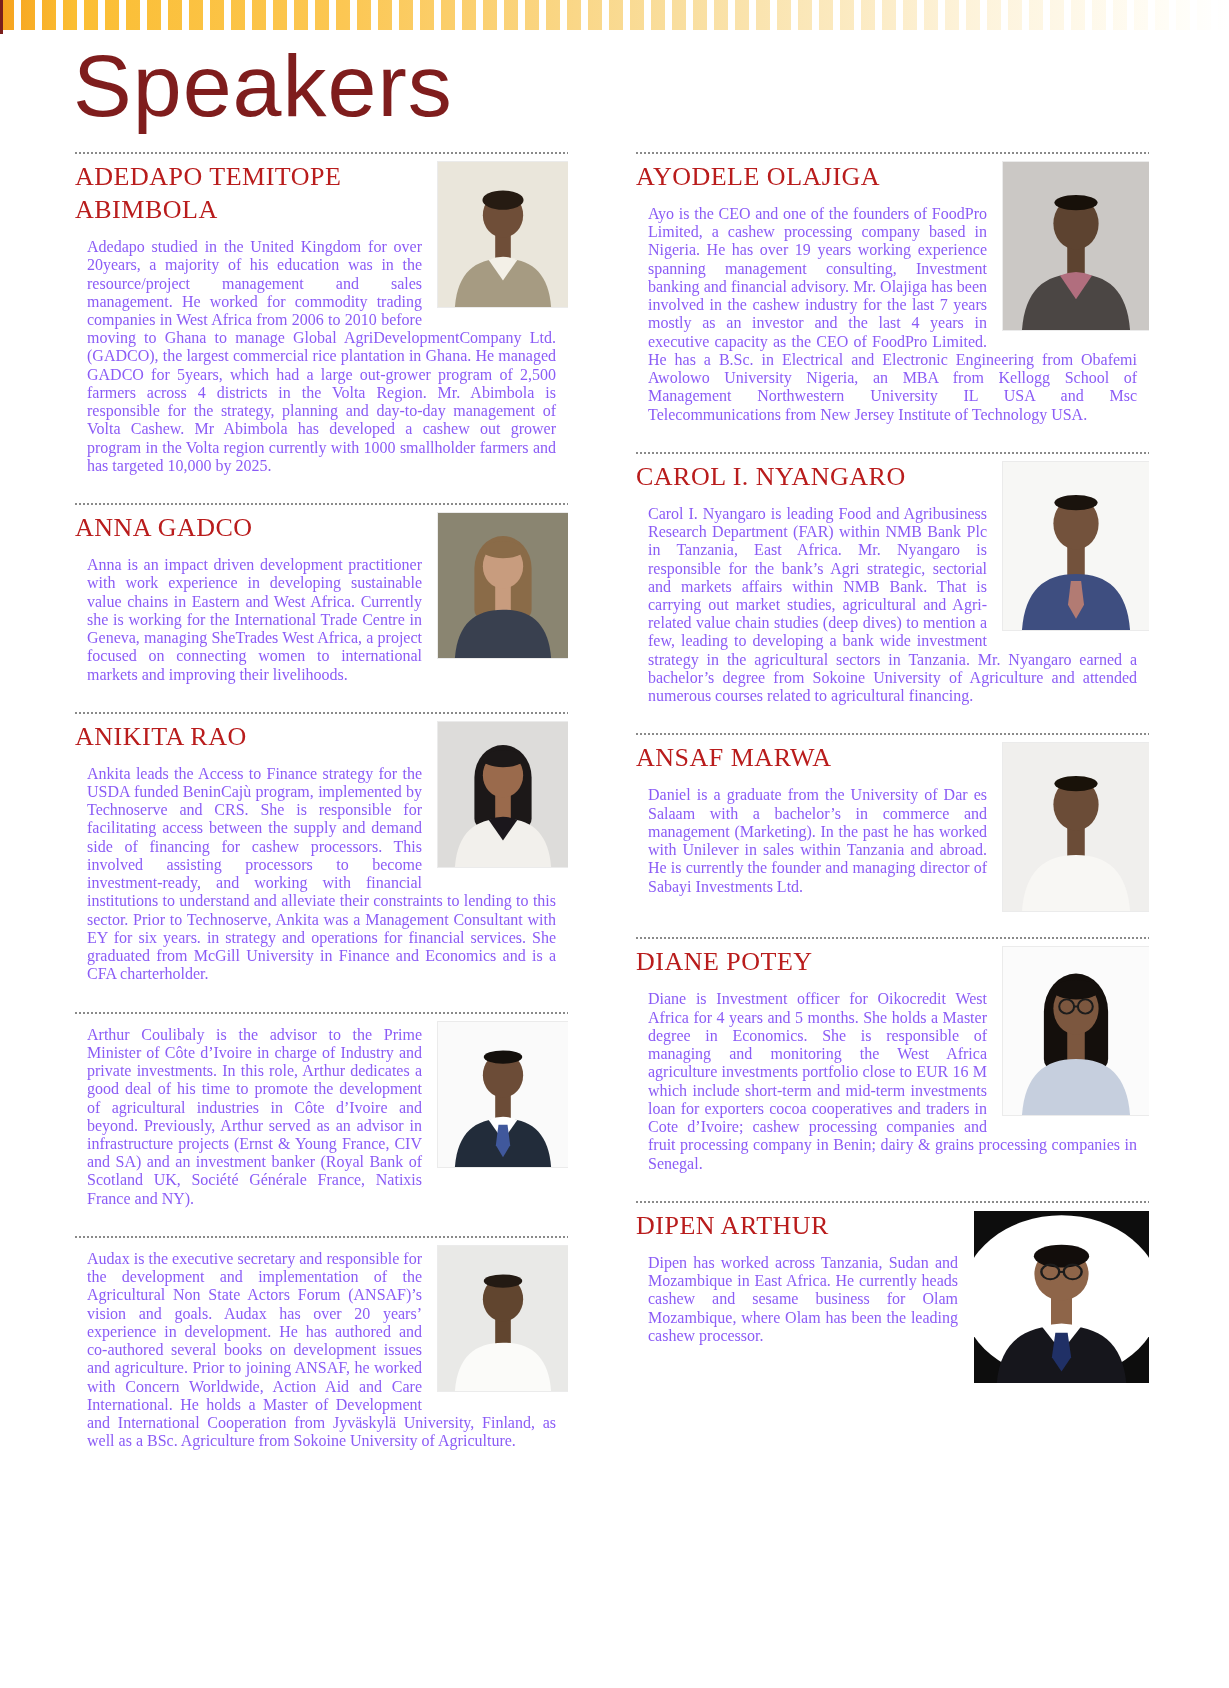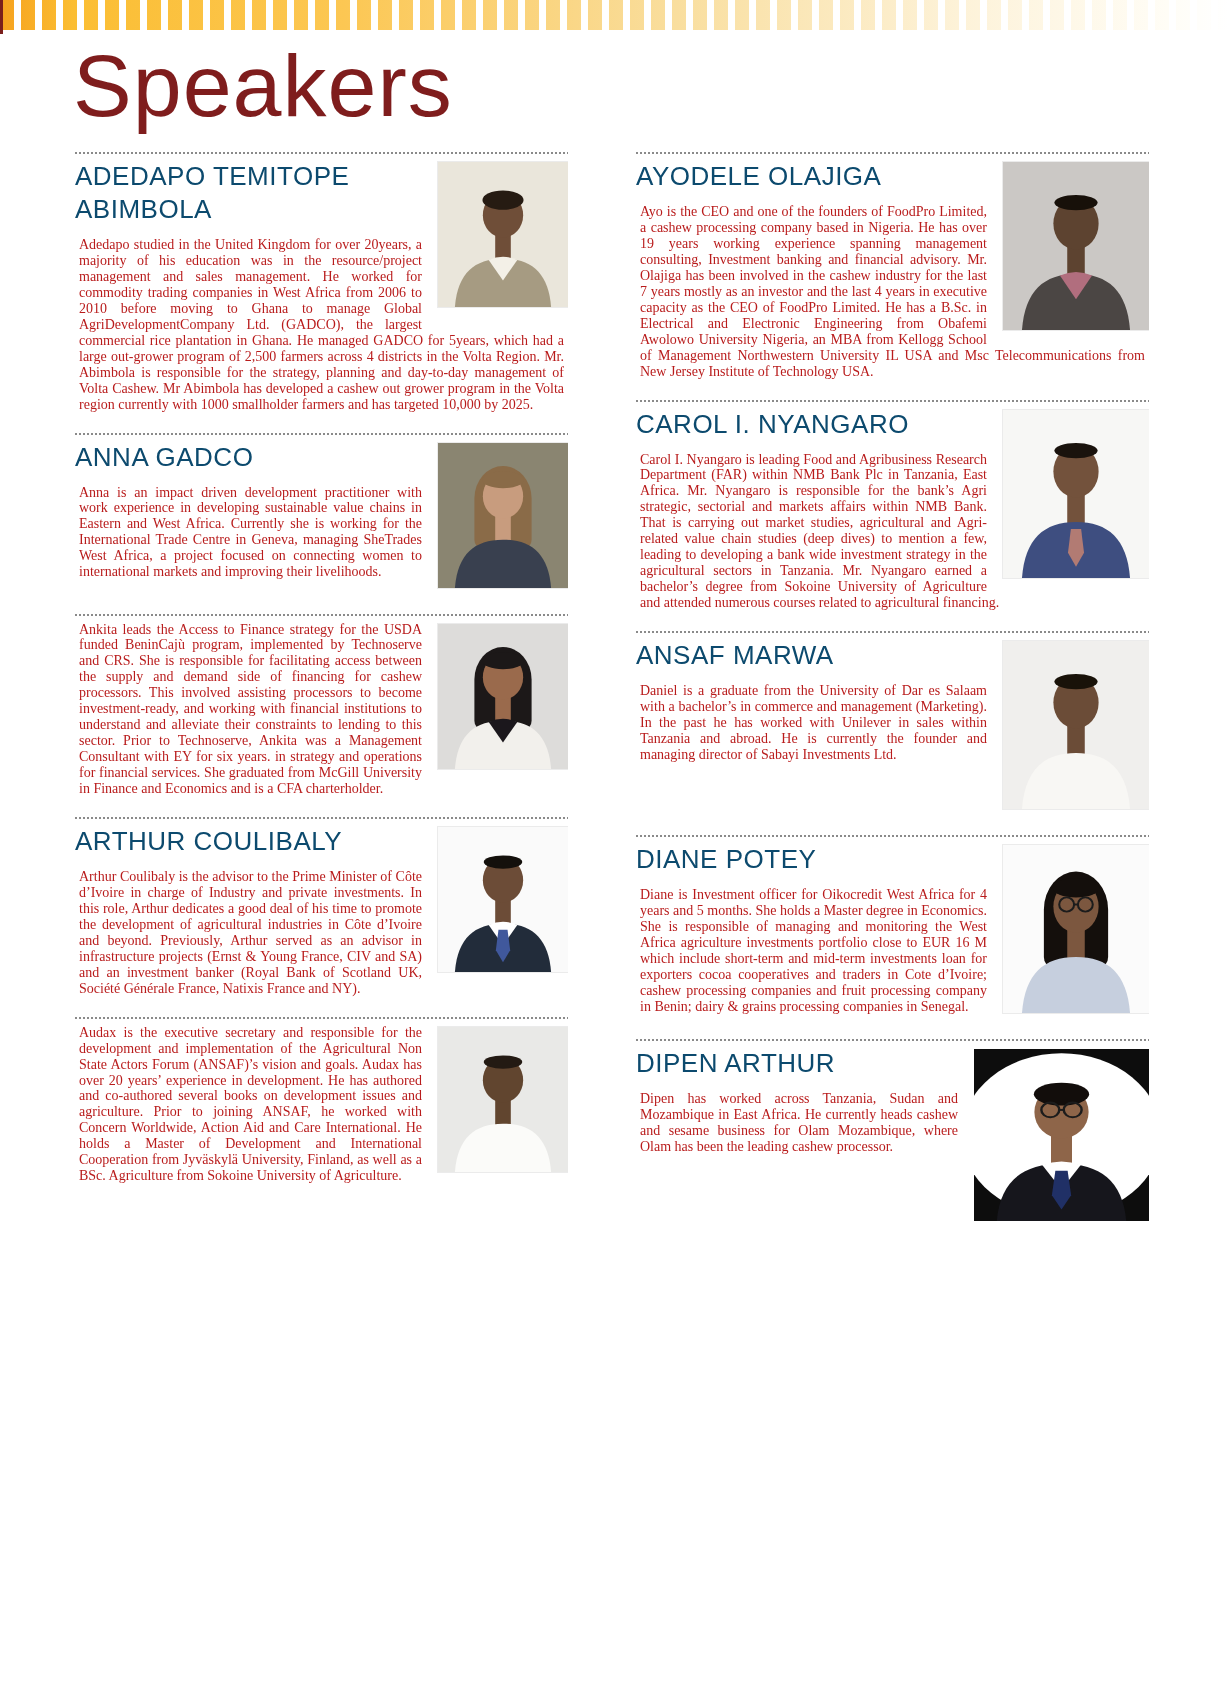--- a/index.html
+++ b/index.html
@@ -27,27 +27,27 @@
   .columns { display:flex; margin:22px 75px 0 75px; }
   .col-left  { width:493px; margin-right:68px; flex:none; }
   .col-right { width:513px; flex:none; }
 
   .speaker { overflow:hidden; margin-bottom:16px; }
   .rule {
     height:2px; margin-bottom:6px;
     background-image:repeating-linear-gradient(90deg,#8a8a8a 0 2px, transparent 2px 4px);
   }
   .name {
-    font-family:Liberation Sans, sans-serif; font-weight:400;
+    font-family:Liberation Serif, serif; font-weight:400;
     font-size:26px; line-height:1.27; letter-spacing:0.5px;
-    color:#0c4a6e; margin:0 0 11px 0;
+    color:#b91c1c; margin:0 0 11px 0;
   }
   .bio {
-    font-size:14px; line-height:1.14; margin:4px;
-    text-align:justify; color:#b91c1c;
+    font-size:16px; line-height:1.14; margin:12px;
+    text-align:justify; color:#8b5cf6;
   }
   .photo {
     float:right; margin:2px 0 10px 16px;
     width:130px; height:145px;
     box-shadow:0 0 0 1px rgba(0,0,0,0.08);
     background:#eee;
   }
   .col-right .photo { width:146px; height:168px; }
   .photo.circle { width:175px; height:172px; box-shadow:none; }
   .photo svg { display:block; }
@@ -103,37 +103,37 @@
             <svg viewBox="0 0 100 120" width="100%" height="100%" preserveAspectRatio="none">
               <rect width="100" height="120" fill="#DDDCDA"></rect>
               <path d="M28,46 a22,27 0 1,1 44,0 v34 q0,7 -7,7 h-30 q-7,0 -7,-7 z" fill="#1C1818"></path>
               <rect x="44" y="56" width="12" height="28" fill="#9A6A4C"></rect>
               <path d="M13,120 C15,92 28,80 50,80 C72,80 85,92 87,120 Z" fill="#F2F0EC"></path>
               <path d="M39,81 L50,98 L61,81 Q50,76 39,81 Z" fill="#1B171C"></path>
               <ellipse cx="50" cy="44" rx="15.5" ry="18.5" fill="#9A6A4C"></ellipse>
               <ellipse cx="50" cy="30.5" rx="16" ry="7" fill="#1C1818"></ellipse>
             </svg>
           </div>
+        <h2 class="name">ANIKITA RAO</h2>
         <p class="bio">Ankita leads the Access to Finance strategy for the USDA funded BeninCajù program, implemented by Technoserve and CRS. She is responsible for facilitating access between the supply and demand side of financing for cashew processors. This involved assisting processors to become investment-ready, and working with financial institutions to understand and alleviate their constraints to lending to this sector. Prior to Technoserve, Ankita was a Management Consultant with EY for six years. in strategy and operations for financial services. She graduated from McGill University in Finance and Economics and is a CFA charterholder.</p>
       </section>
 
       <section class="speaker">
         <div class="rule"></div>
         <div class="photo">
             <svg viewBox="0 0 100 120" width="100%" height="100%" preserveAspectRatio="none">
               <rect width="100" height="120" fill="#FAFAFA"></rect>
               <rect x="44" y="56" width="12" height="28" fill="#6C4C37"></rect>
               <path d="M13,120 C15,92 28,80 50,80 C72,80 85,92 87,120 Z" fill="#222C3A"></path>
               <path d="M39,81 L50,98 L61,81 Q50,76 39,81 Z" fill="#FFFFFF"></path>
               <path d="M46.5,85 h7 l2,17 l-5.5,10 l-5.5,-10 z" fill="#40589C"></path>
               <ellipse cx="50" cy="44" rx="15.5" ry="18.5" fill="#6C4C37"></ellipse>
               <ellipse cx="50" cy="29" rx="14.8" ry="5.5" fill="#14100C"></ellipse>
             </svg>
           </div>
-        <h2 class="name">ARTHUR COULIBALY</h2>
         <p class="bio">Arthur Coulibaly is the advisor to the Prime Minister of Côte d’Ivoire in charge of Industry and private investments. In this role, Arthur dedicates a good deal of his time to promote the development of agricultural industries in Côte d’Ivoire and beyond. Previously, Arthur served as an advisor in infrastructure projects (Ernst &amp; Young France, CIV and SA) and an investment banker (Royal Bank of Scotland UK, Société Générale France, Natixis France and NY).</p>
       </section>
 
       <section class="speaker">
         <div class="rule"></div>
         <div class="photo">
             <svg viewBox="0 0 100 120" width="100%" height="100%" preserveAspectRatio="none">
               <rect width="100" height="120" fill="#E9E9E7"></rect>
               <rect x="44" y="56" width="12" height="28" fill="#61452F"></rect>
               <path d="M13,120 C15,92 28,80 50,80 C72,80 85,92 87,120 Z" fill="#FBFBF9"></path>

